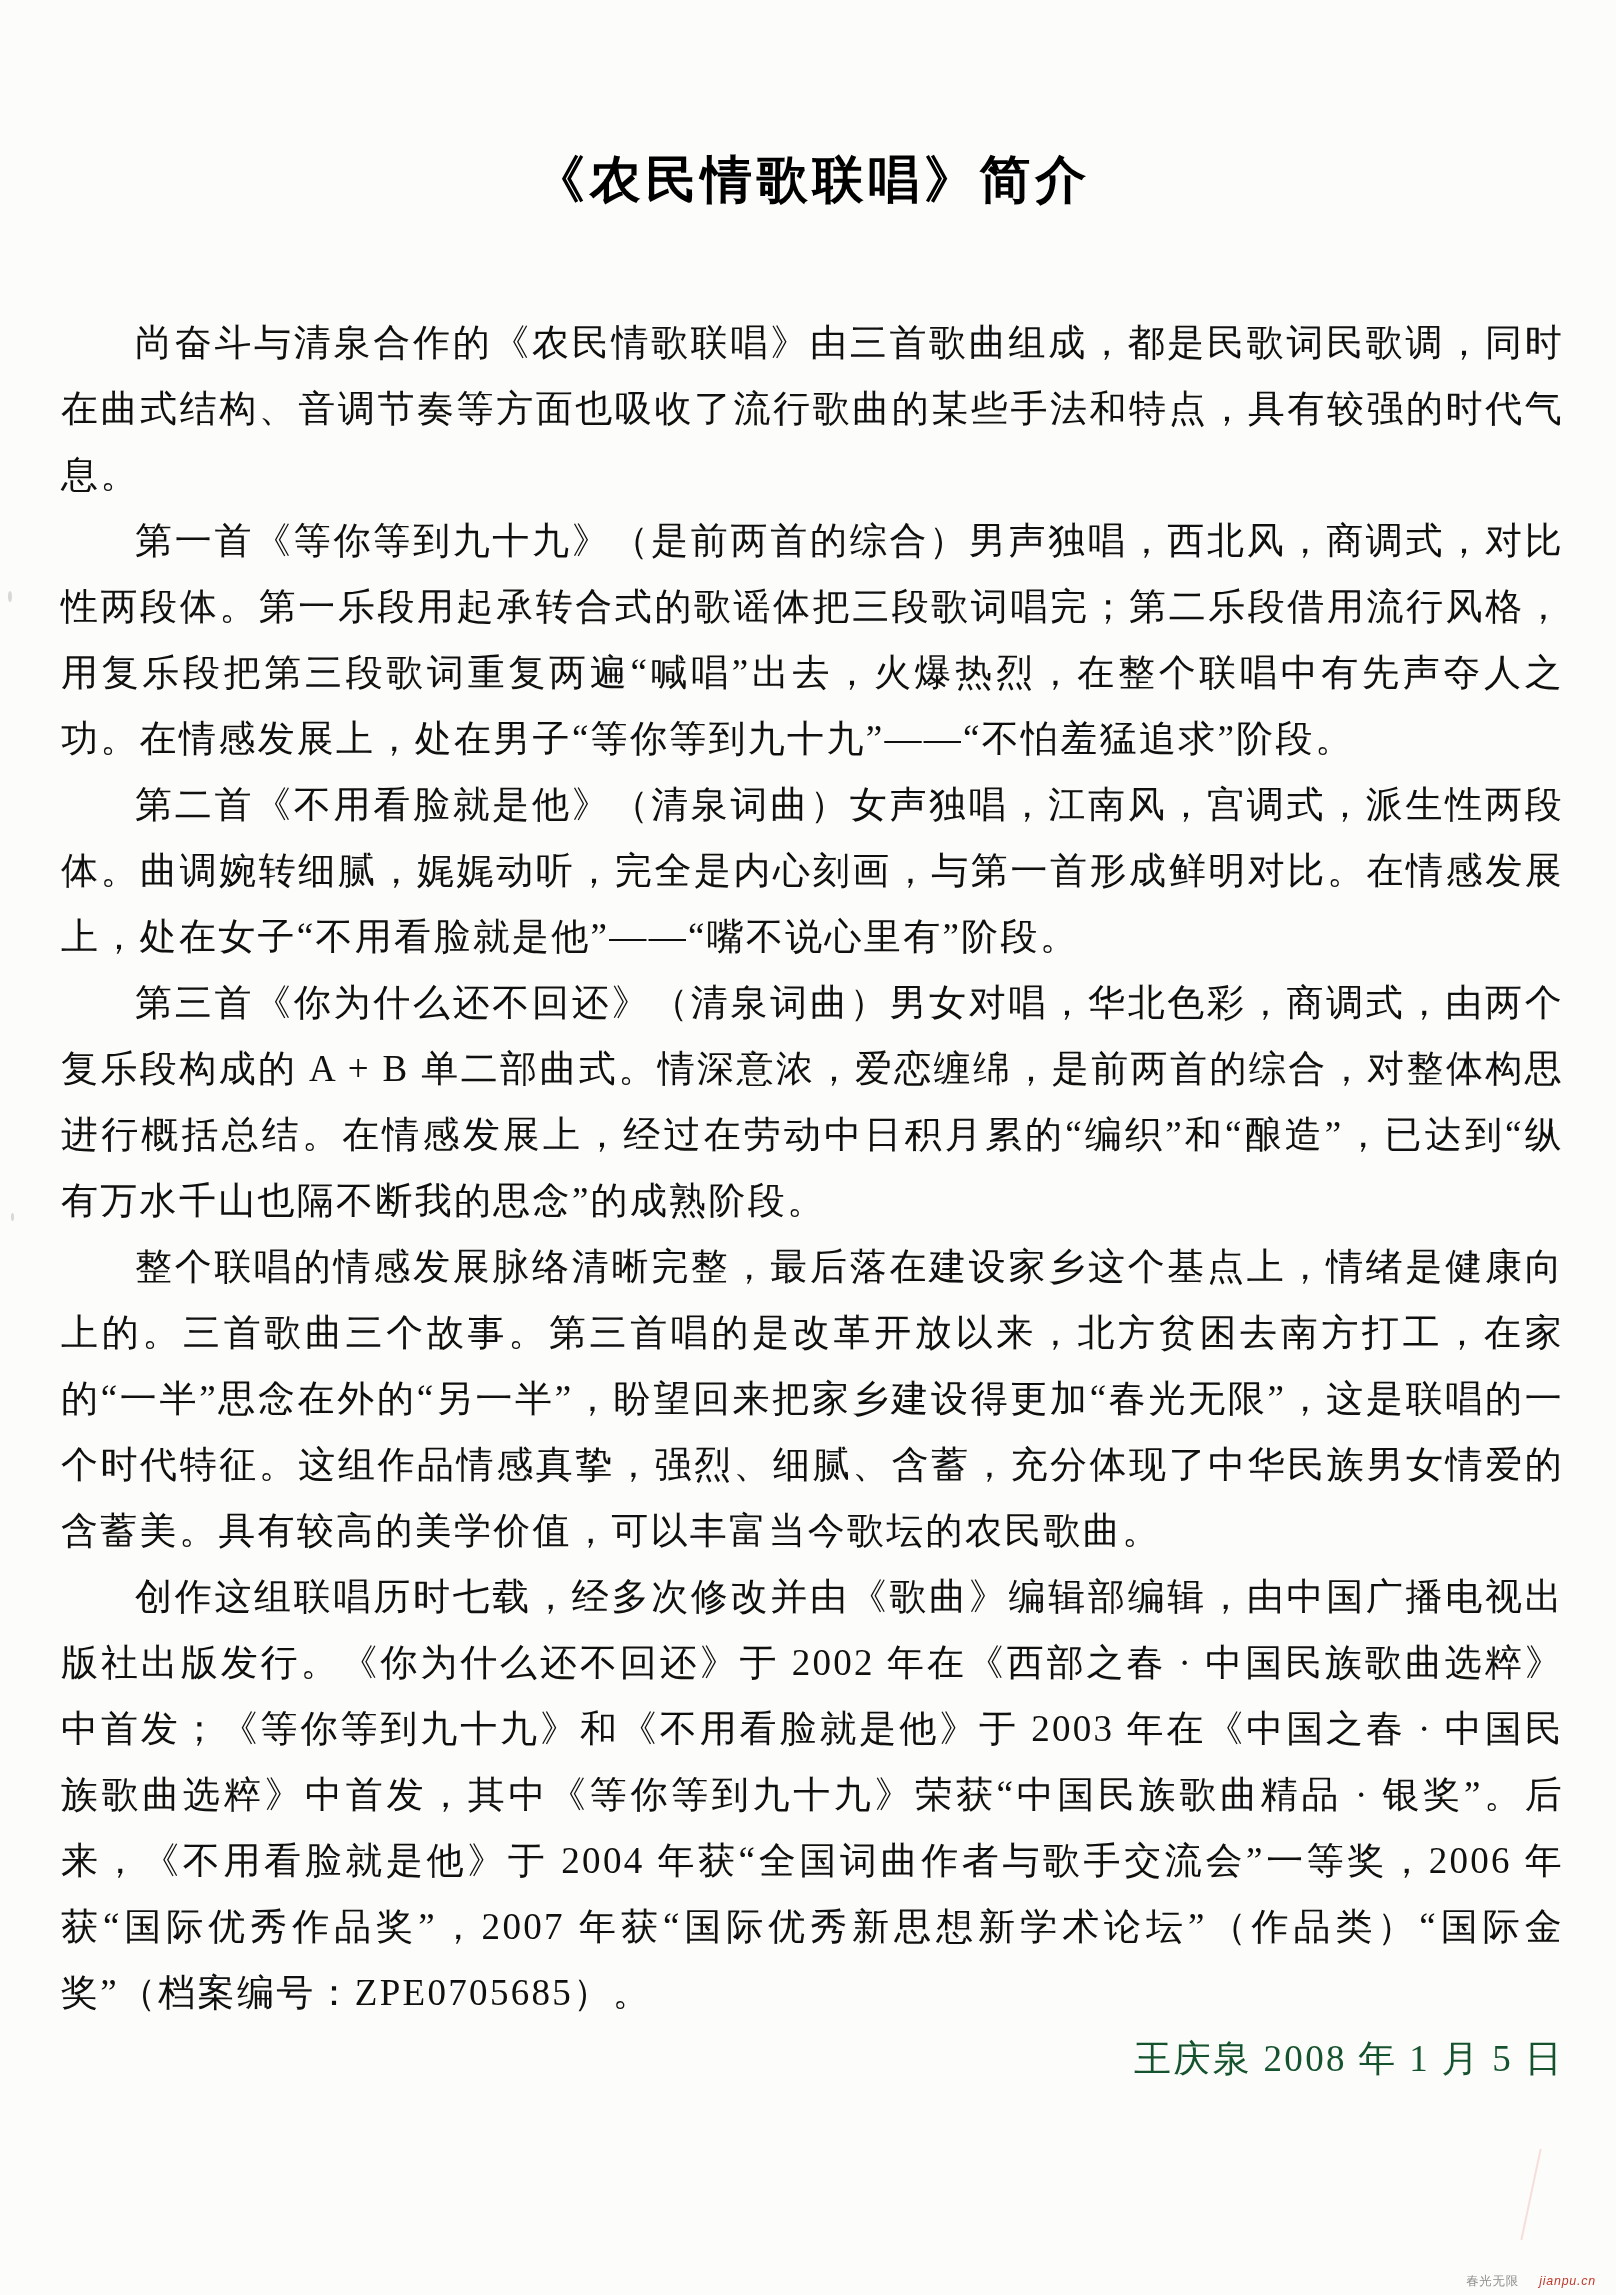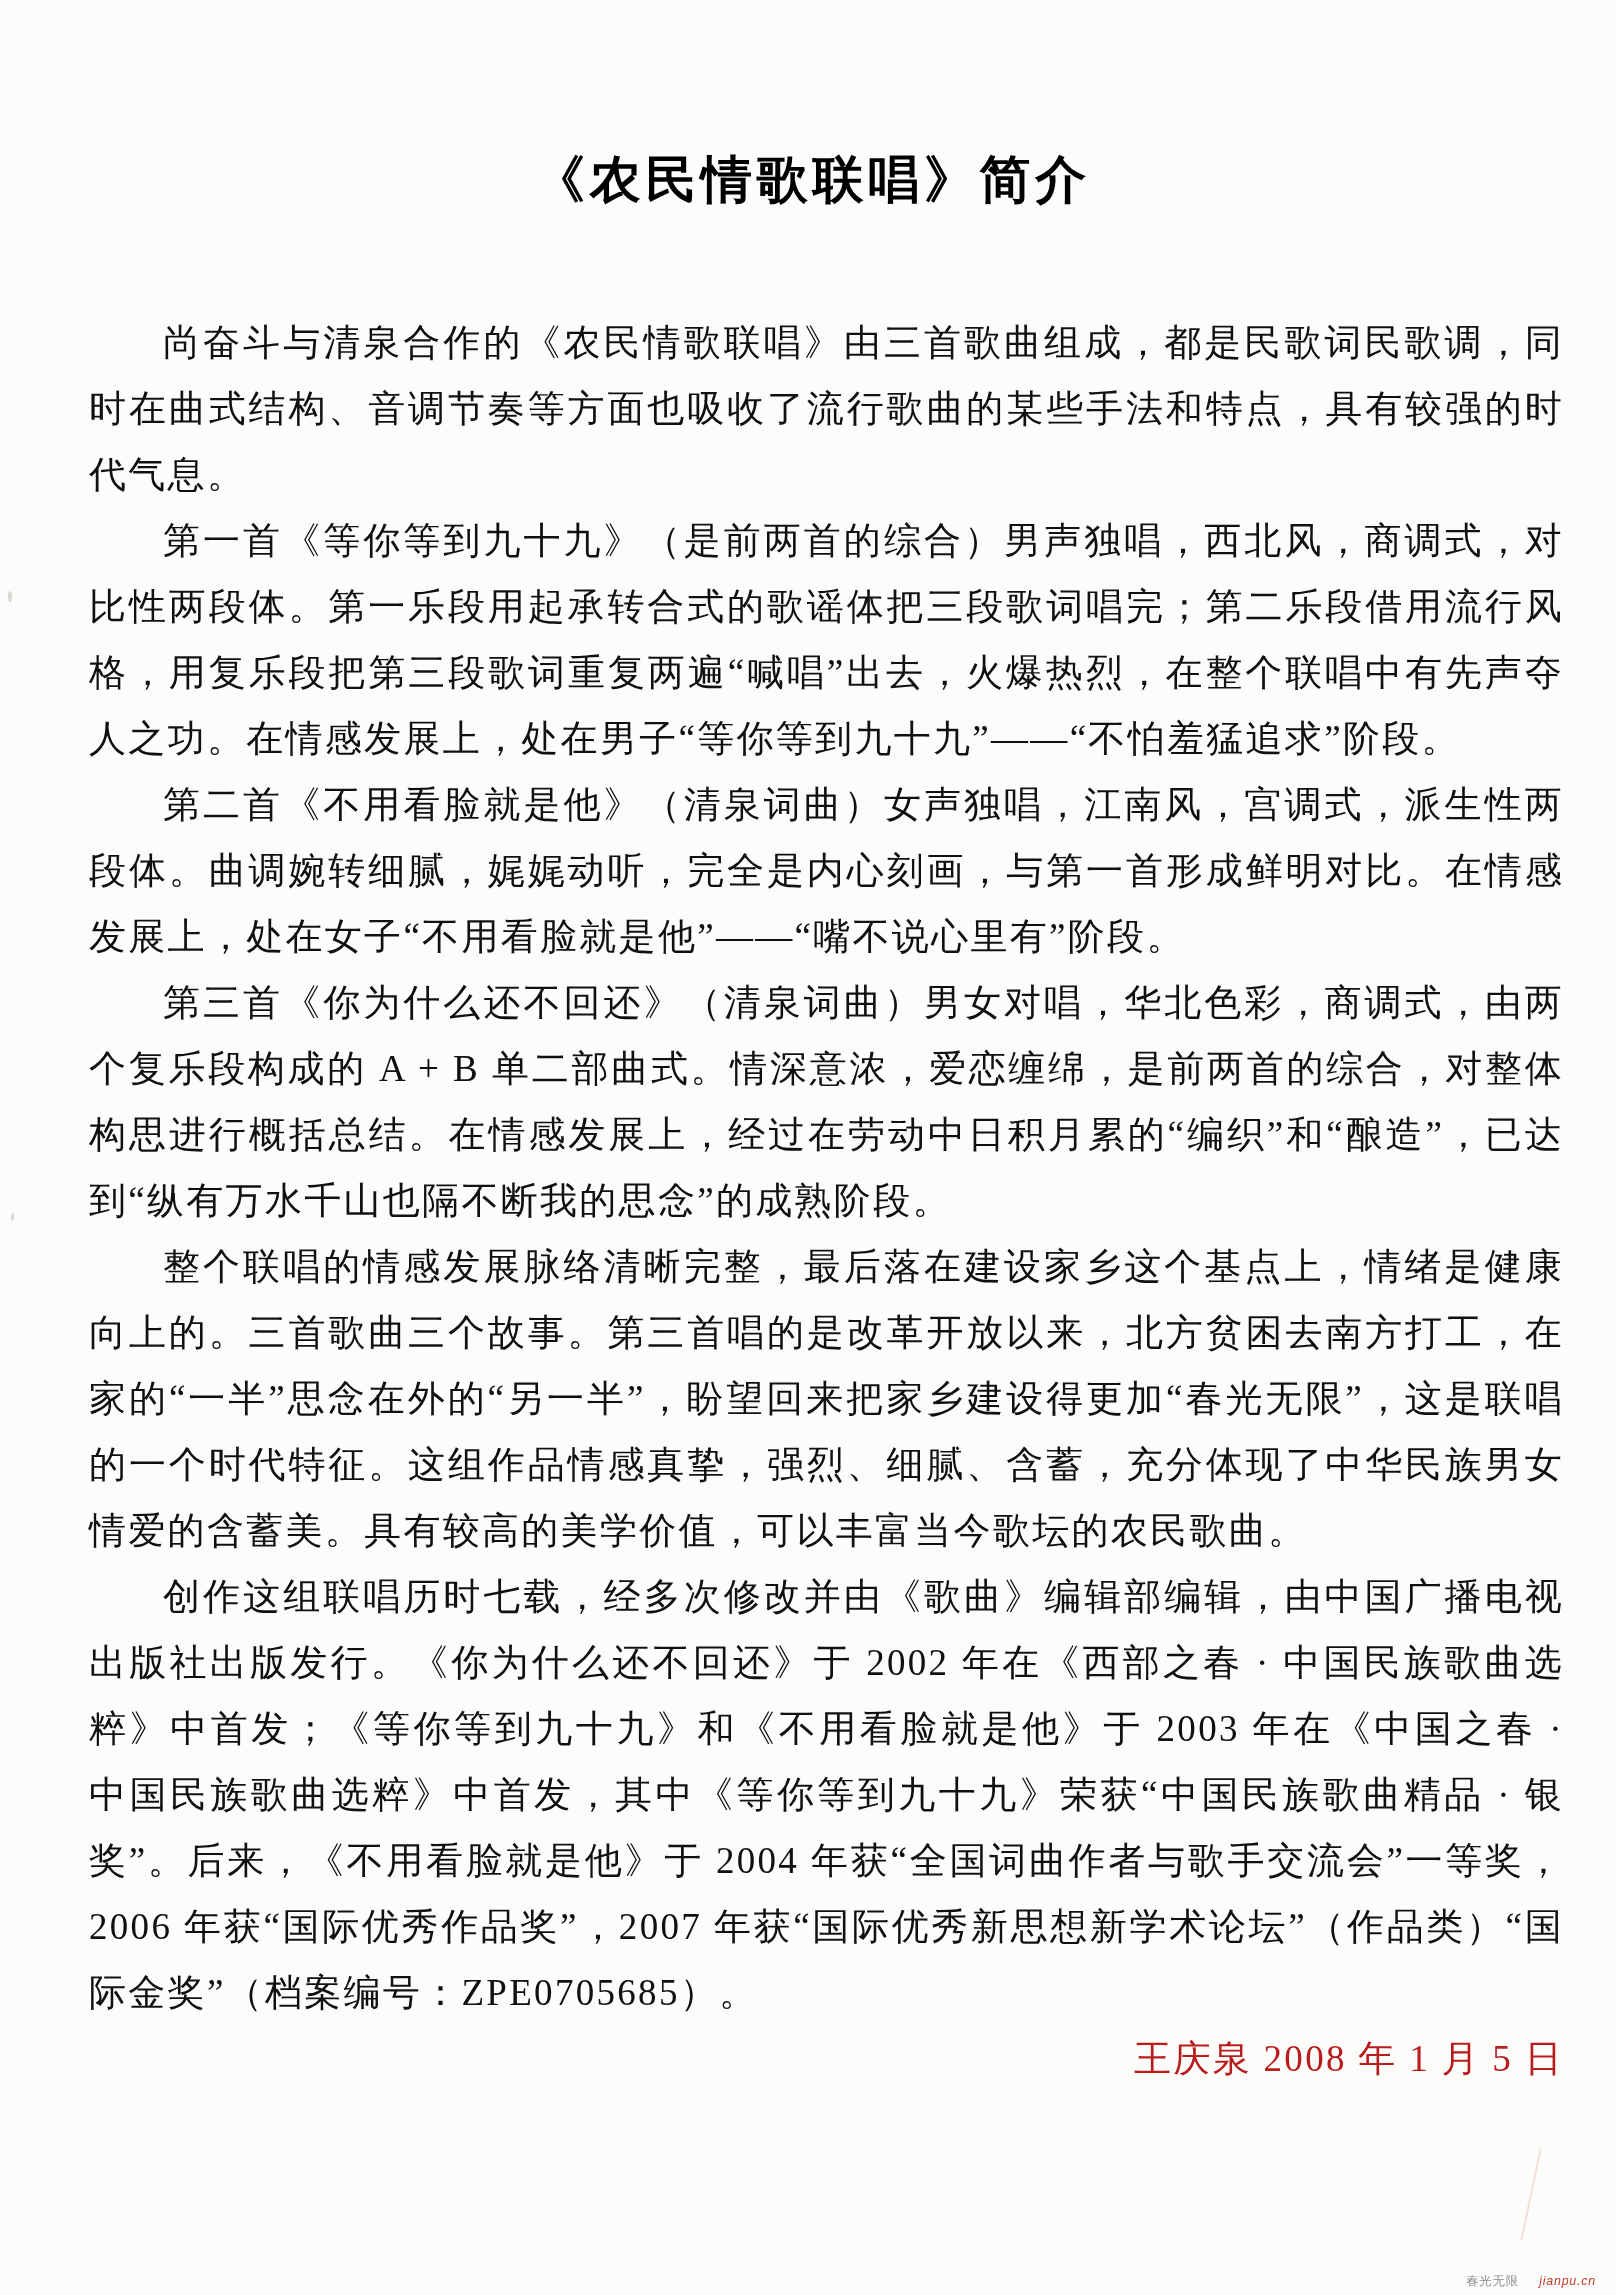--- a/index.html
+++ b/index.html
@@ -24,39 +24,38 @@
   .doc-title {
     margin: 146px 0 0 0;
     text-align: center;
     font-size: 51px;
     font-weight: bold;
     letter-spacing: 4.7px;
     color: #000000;
   }
   .doc-body {
     margin-top: 95px;
-    margin-left: 28px;
   }
   .para {
     margin: 0;
     font-size: 37px;
     line-height: 66px;
     letter-spacing: 2.3px;
     text-align: justify;
     text-justify: inter-ideograph;
     text-indent: 2em;
     color: #101010;
   }
   .signature {
     margin: 0;
     font-size: 37px;
     line-height: 66px;
     letter-spacing: 2.3px;
     text-align: right;
-    color: #b91c1c;
+    color: #14532d;
   }
   .watermark {
     position: absolute;
     right: 20px;
     bottom: 4.7px;
     font-size: 12.4px;
     letter-spacing: 0.8px;
     white-space: nowrap;
     font-family: "Liberation Sans", sans-serif;
   }

